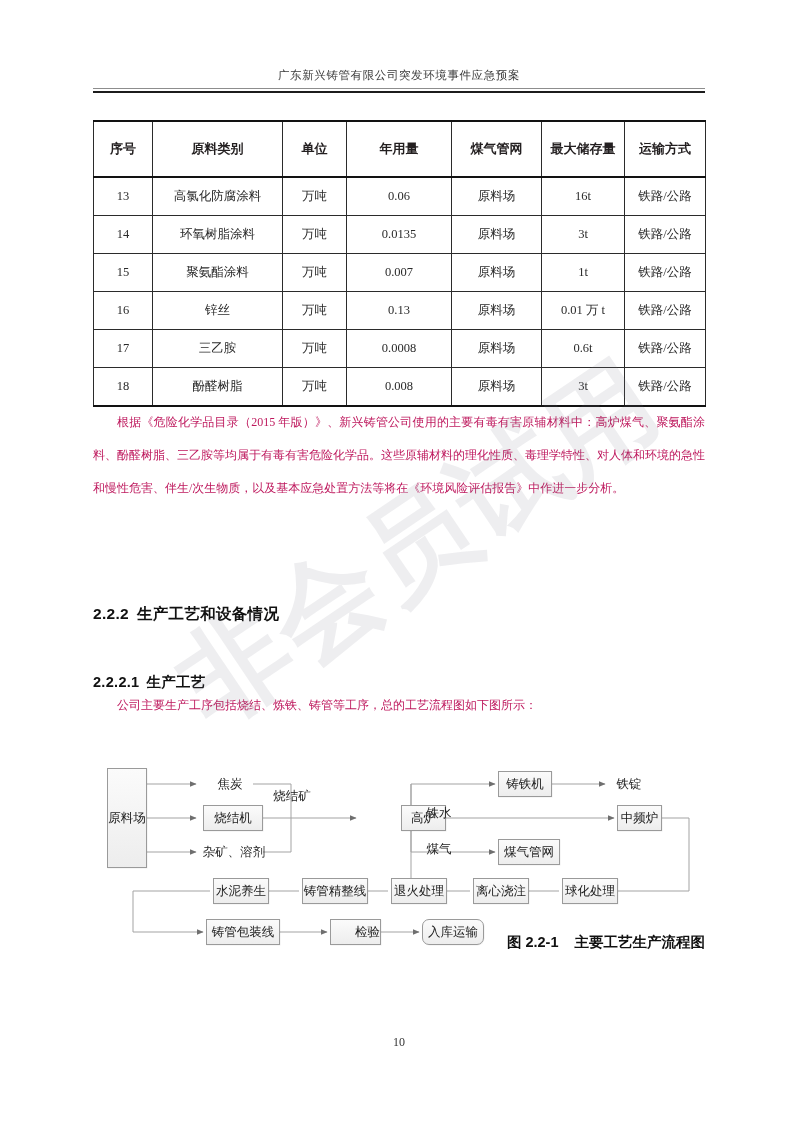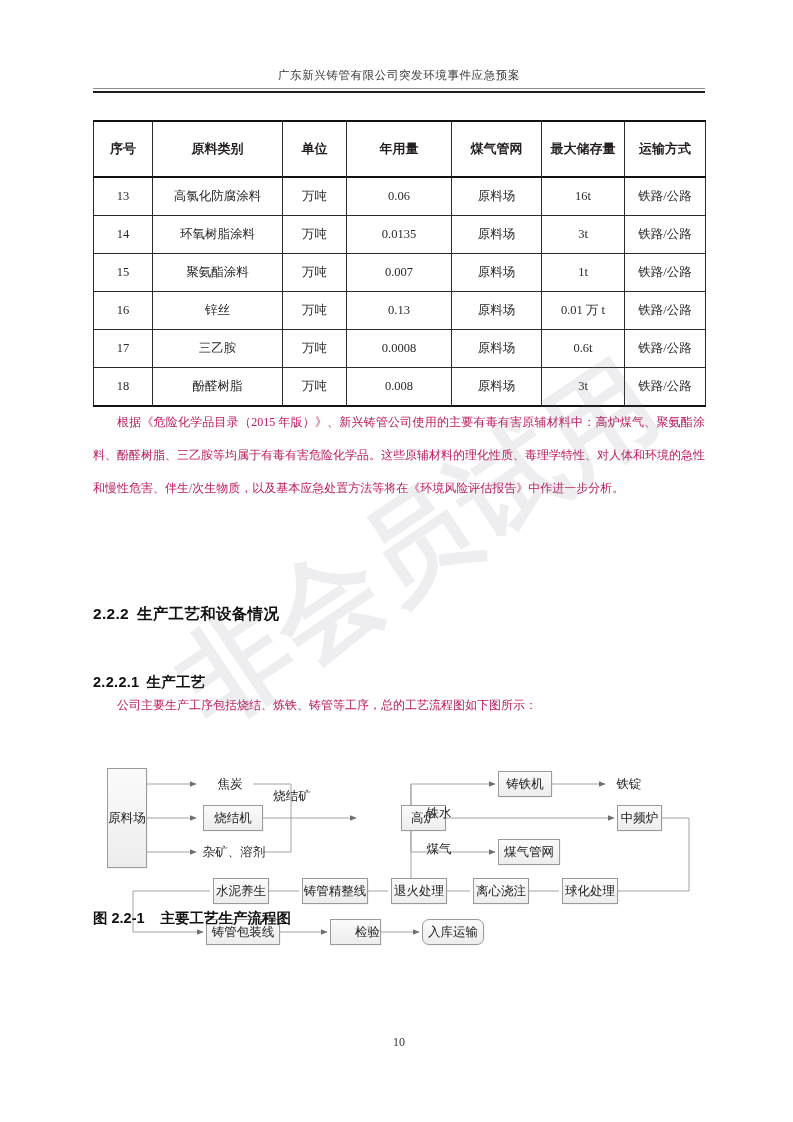--- a/index.html
+++ b/index.html
@@ -173,23 +173,23 @@
     color: #1c1c1c;
     white-space: nowrap;
     display: flex;
     align-items: center;
     justify-content: center;
   }
 
   .fig-caption {
     position: absolute;
     left: 93px;
-    top: 909px;
-    width: 612px;
-    text-align: left;
+    top: 933px;
+    width: 612px;
+    text-align: right;
     font-family: "Liberation Sans", "DejaVu Sans", sans-serif;
     font-weight: bold;
     font-size: 14.5px;
     color: #111;
     z-index: 4;
   }
   .fig-caption .cnum { margin-right: 16px; }
 
   .page-footer {
     position: absolute;

